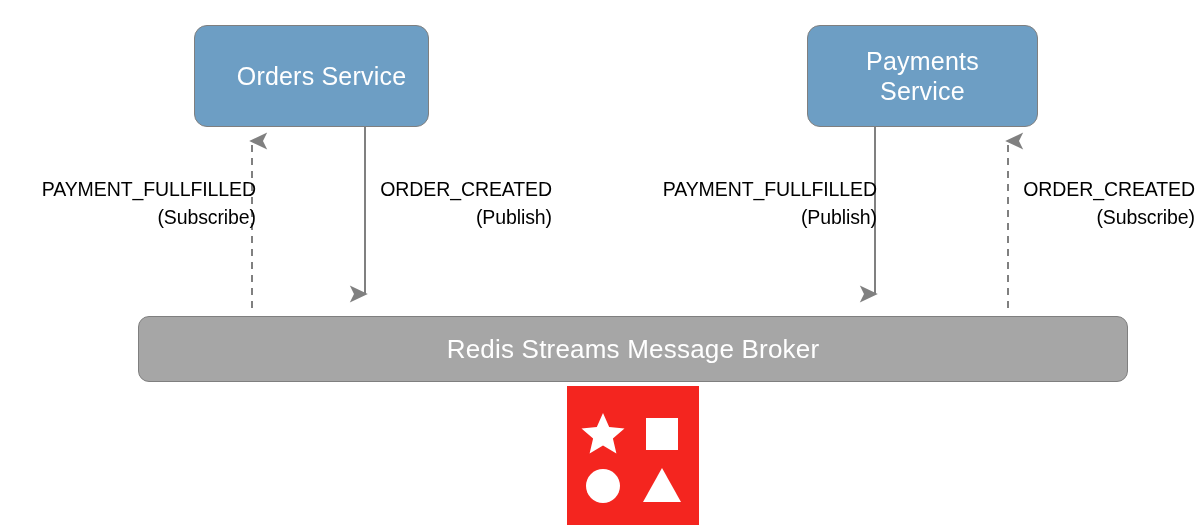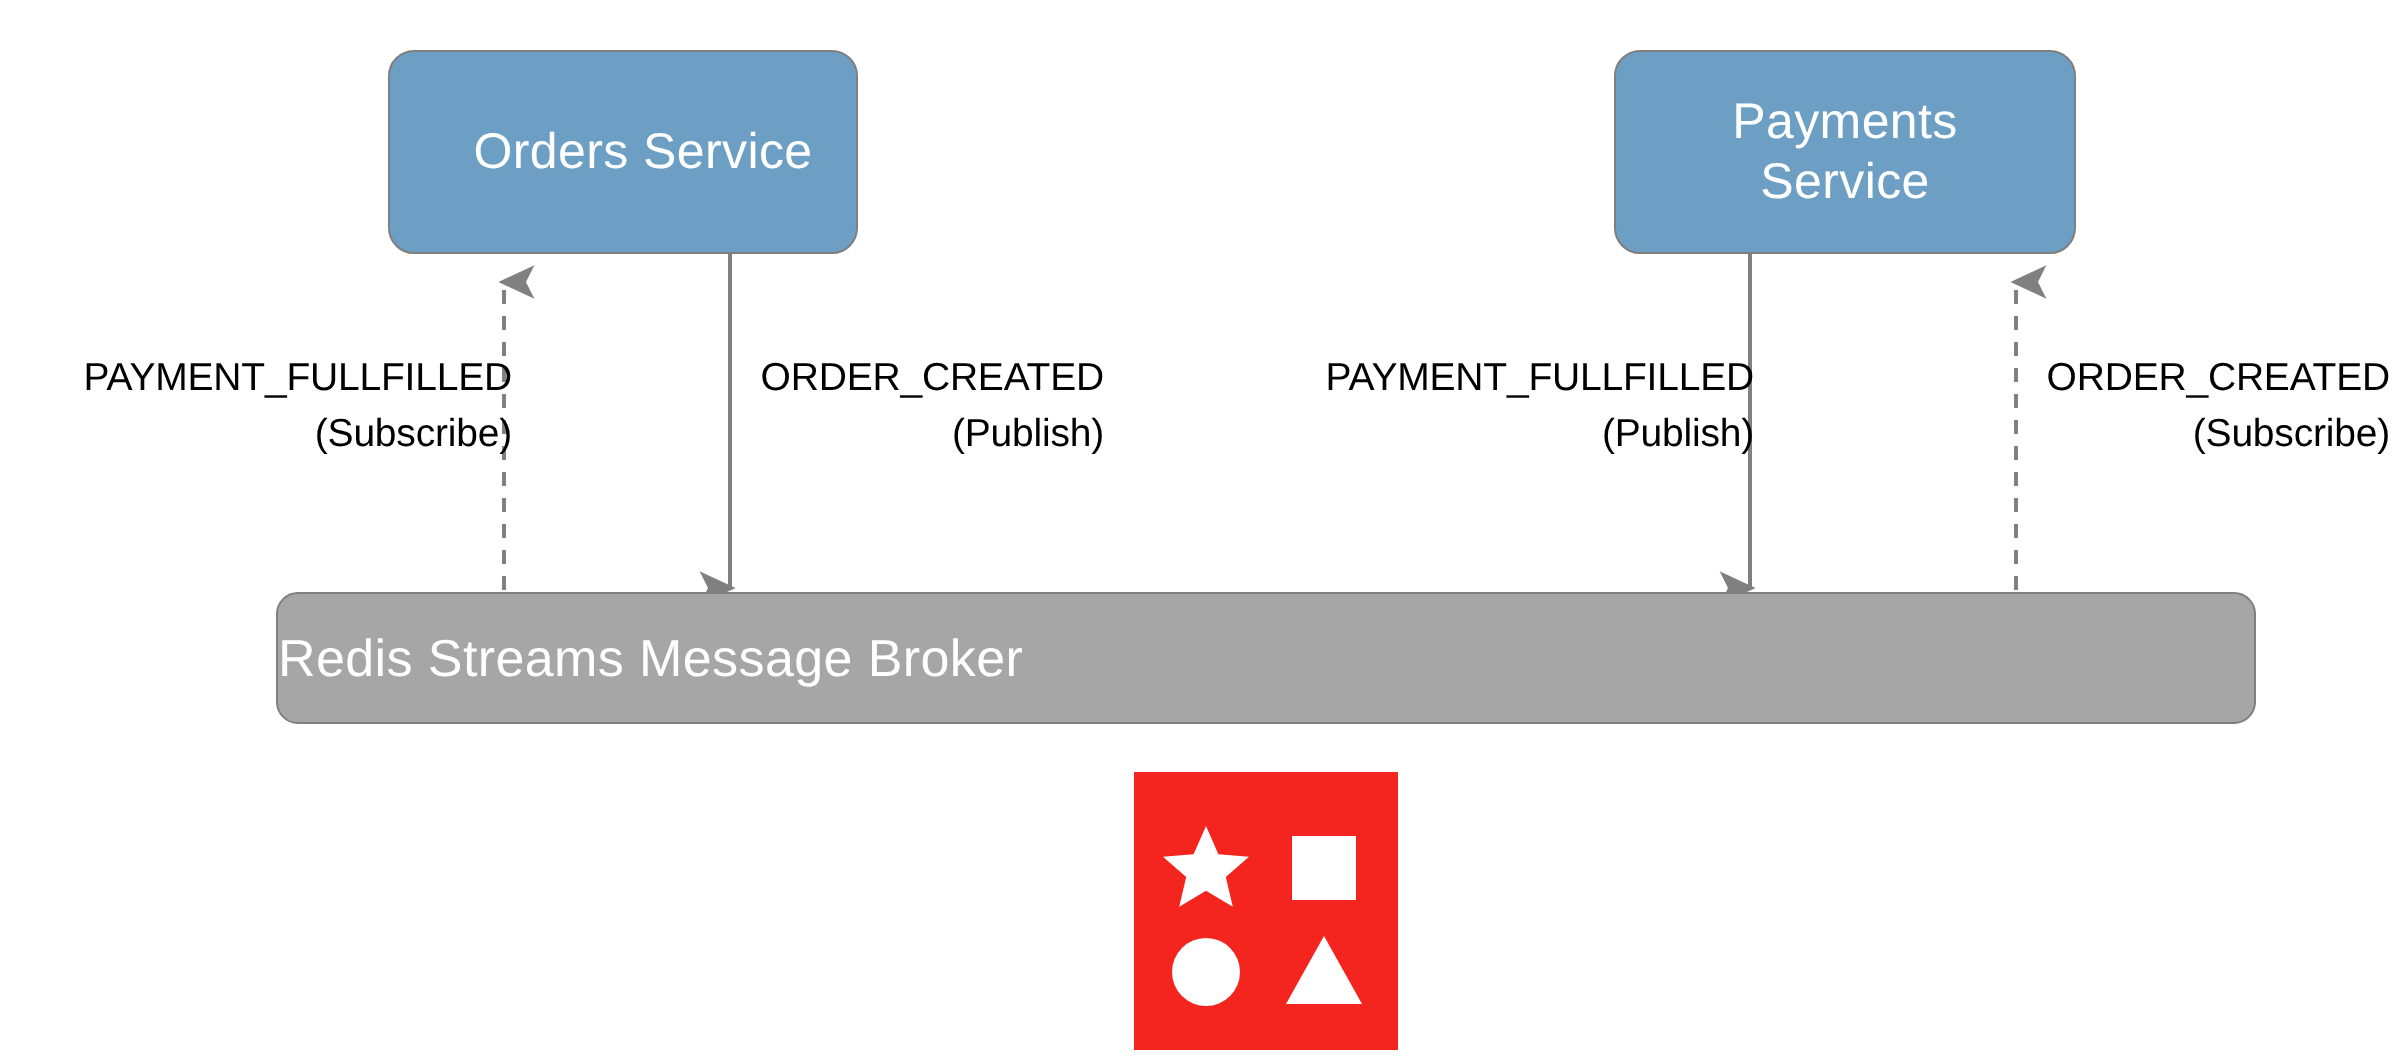--- a/index.html
+++ b/index.html
@@ -53,29 +53,29 @@
     display: block;
     padding: 0 8px;
     white-space: pre-line;
   }
 
   
   #broker-bar {
     position: absolute;
     box-sizing: border-box;
     left: 138px;
-    top: 296px;
+    top: 316px;
     width: 990px;
     height: 66px;
     background: #a6a6a6;
     border: 1px solid #7f7f7f;
     border-radius: 11px;
     display: flex;
     align-items: center;
-    justify-content: flex-start;
+    justify-content: center;
     color: #ffffff;
     font-size: 26px;
     letter-spacing: 0.2px;
   }
 
   
   #connectors {
     position: absolute;
     left: 0;
     top: 0;

